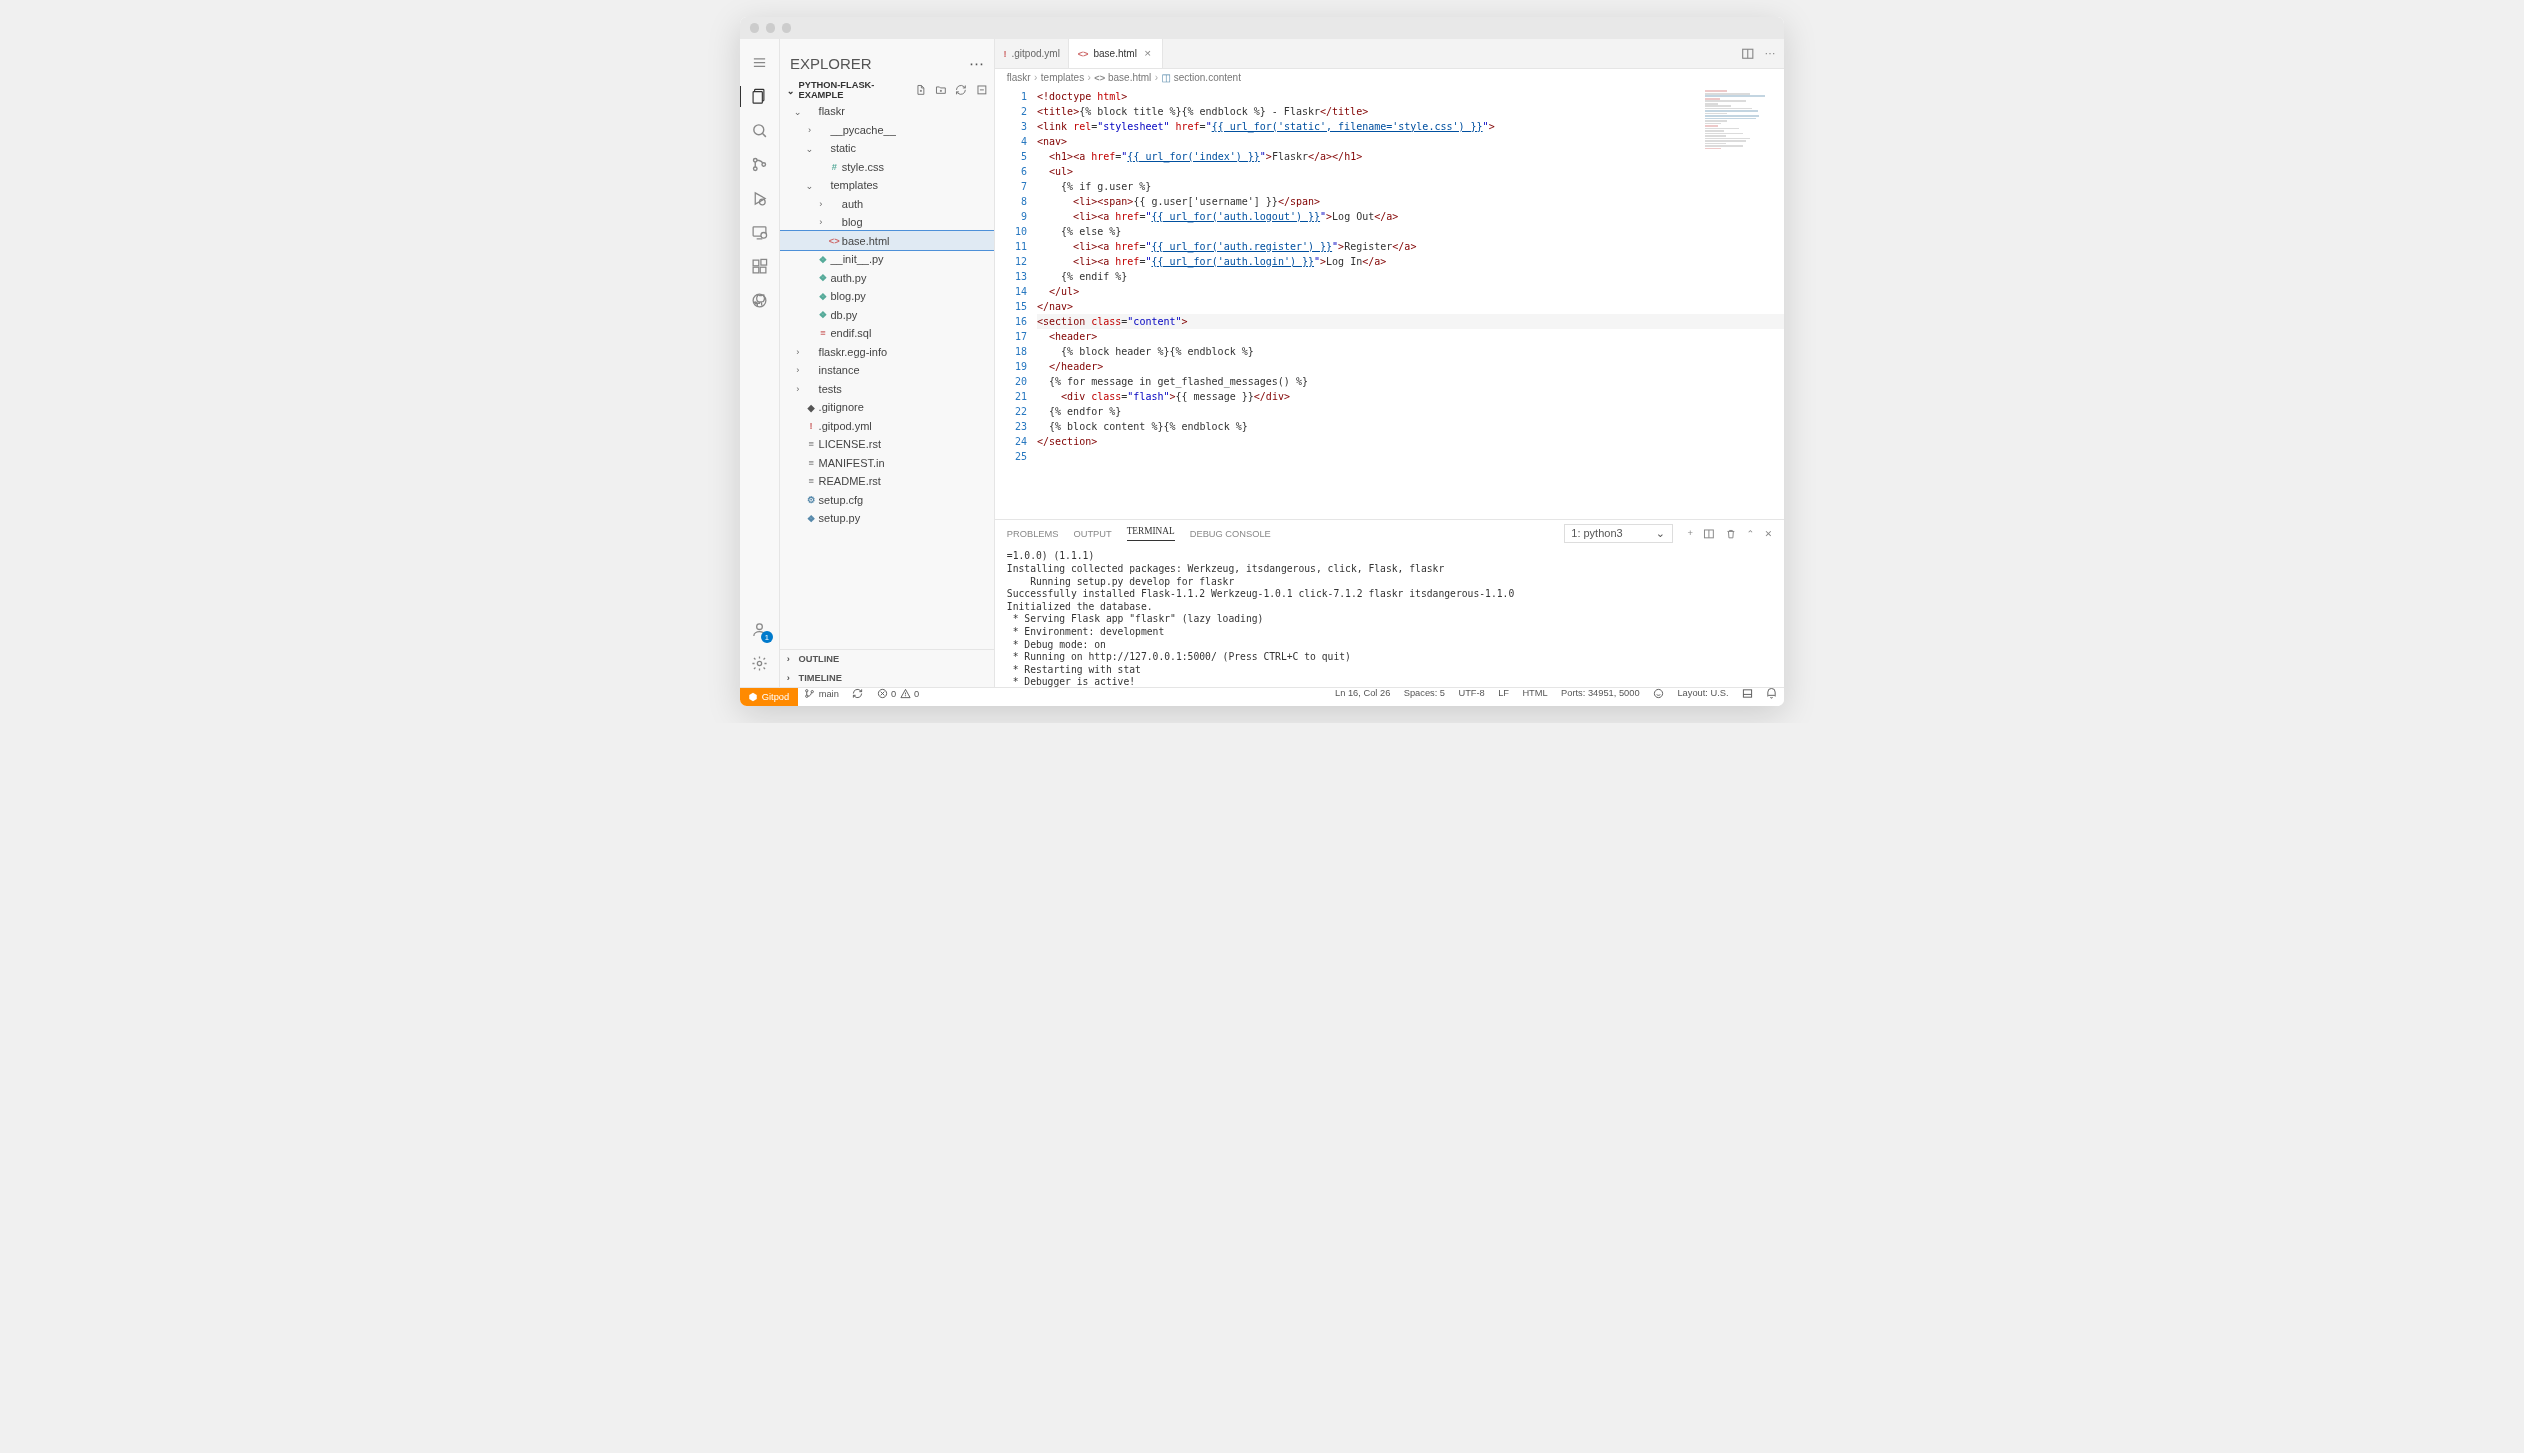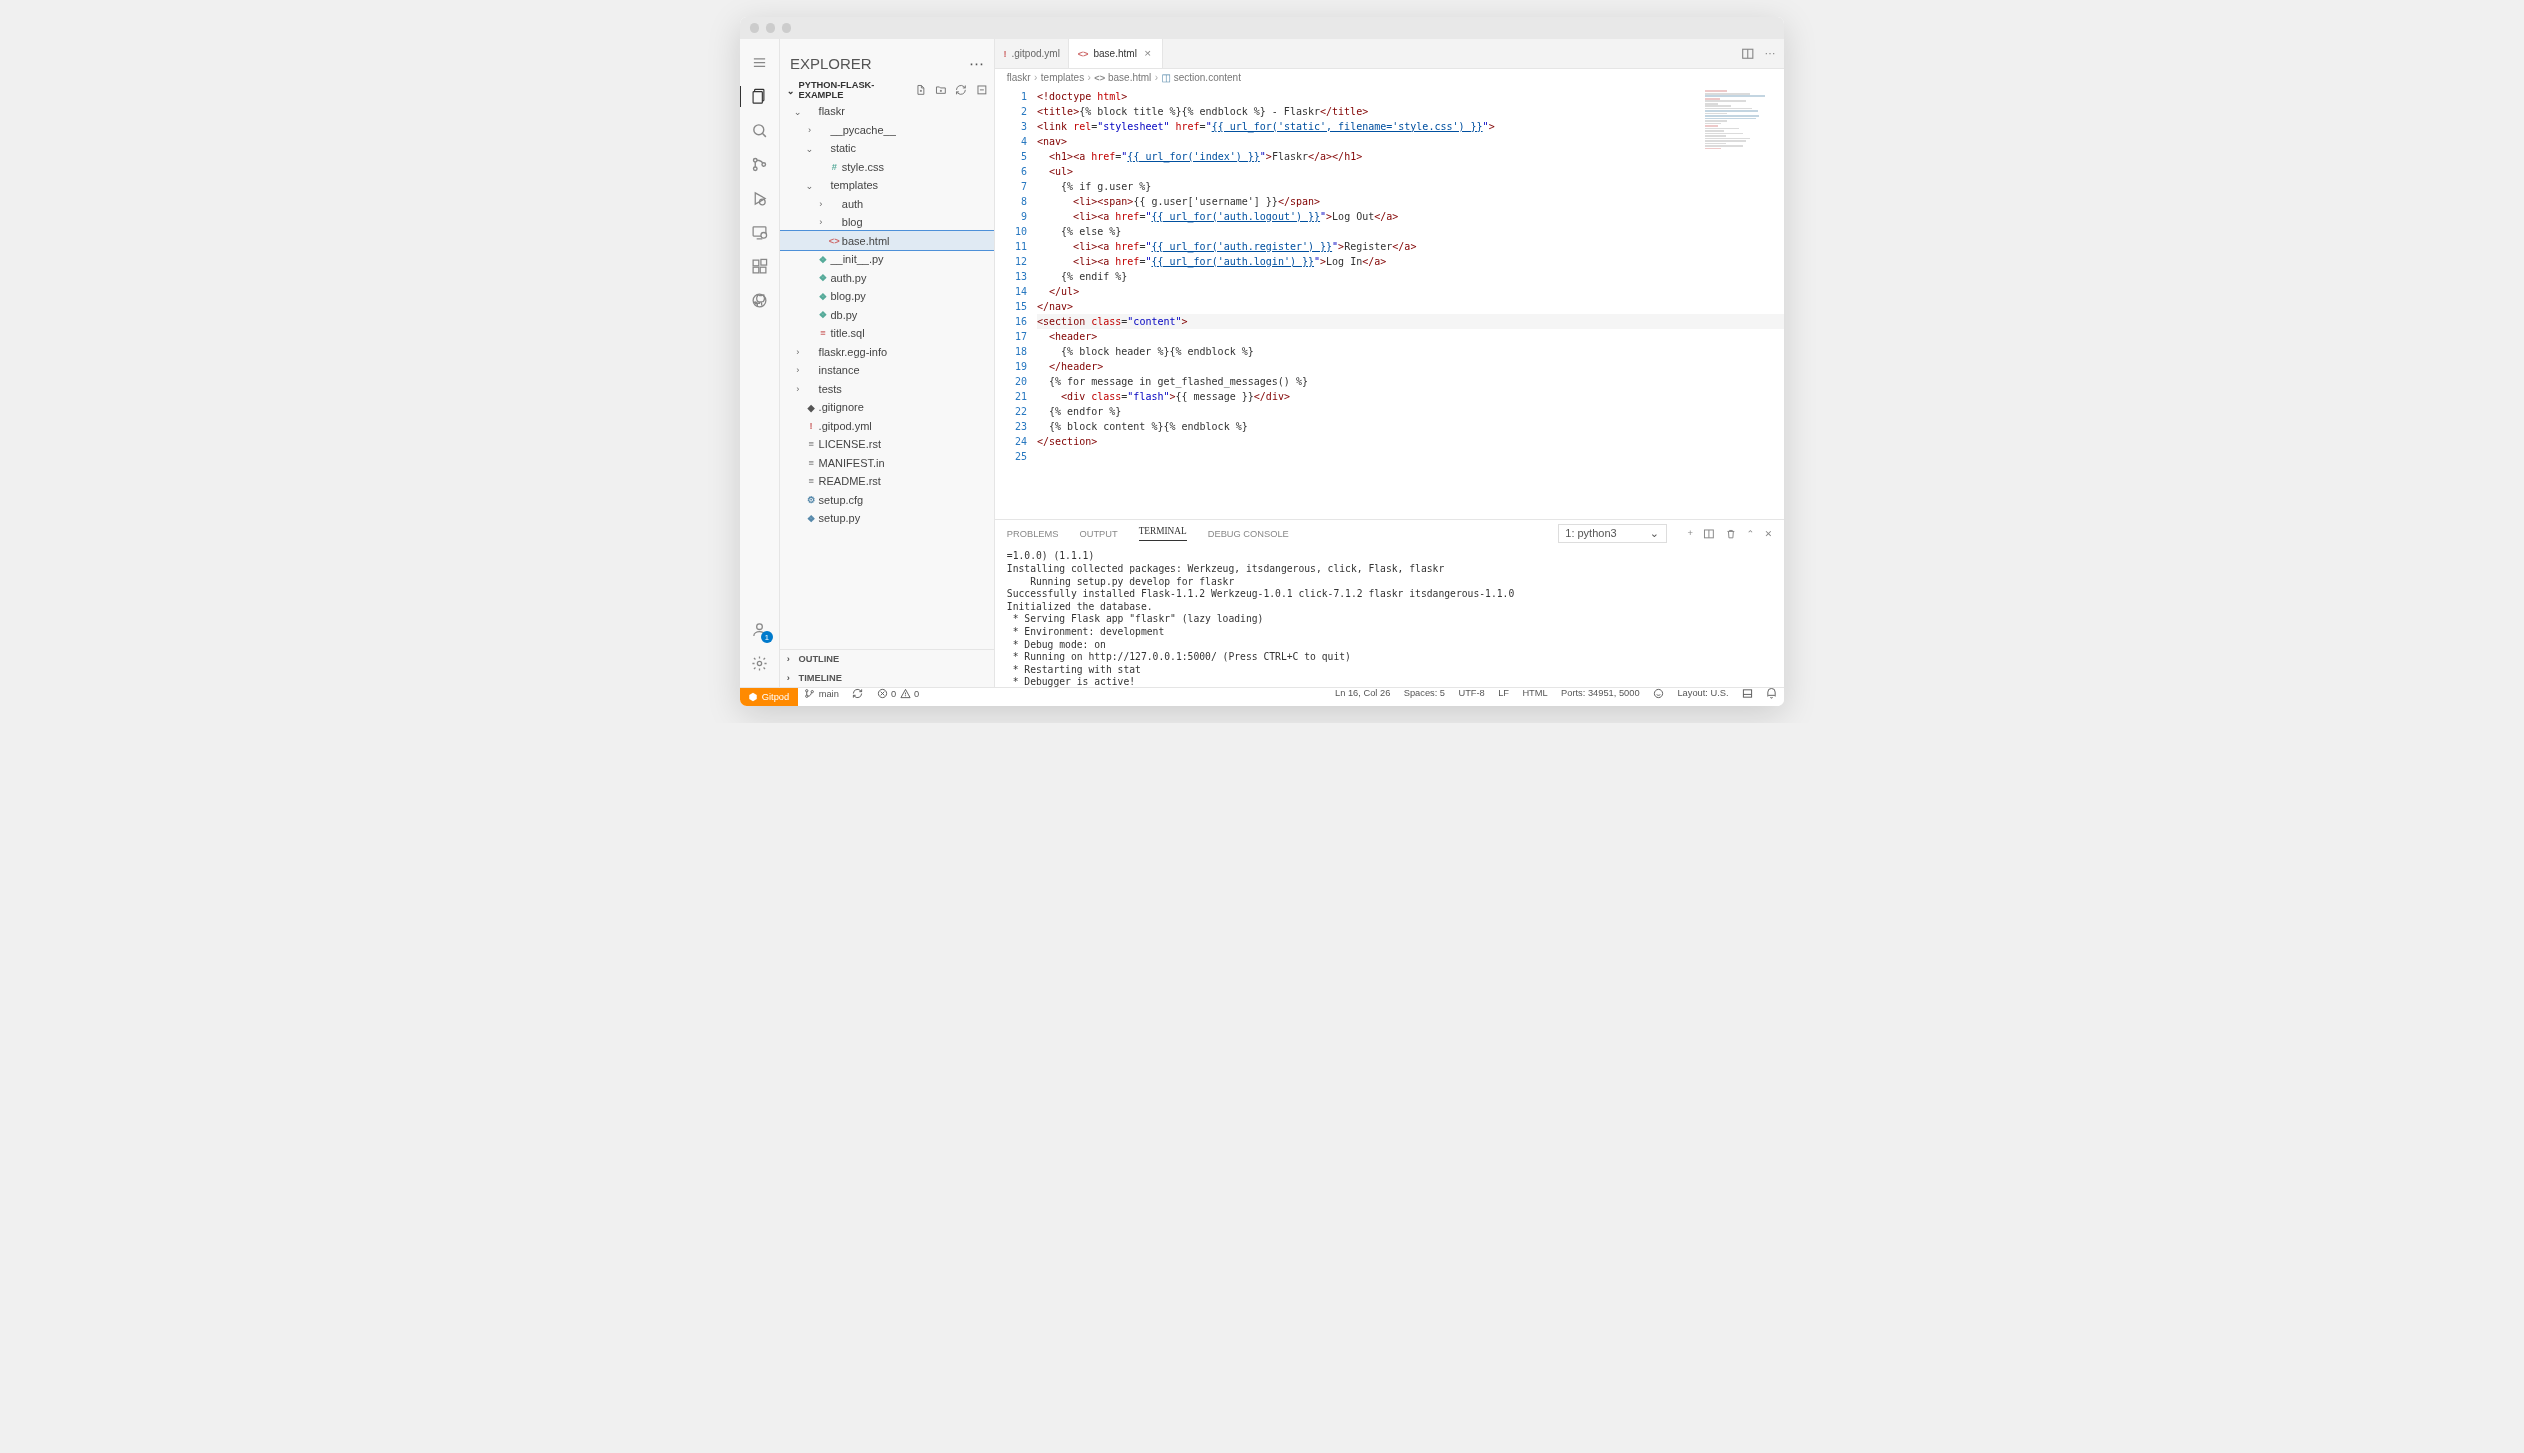--- a/index.html
+++ b/index.html
@@ -117,21 +117,21 @@
 .p-red { color: #c00000; }
 .p-blue { color: #0000c0; }
 .p-link { color: #0050a0; text-decoration: underline; }
 .p-text { color: #333; }
 .panel {
   height: 168px; border-top: 0.8px solid #e5e5e5;
   display: flex; flex-direction: column; background: #fff;
 }
 .panel-tabs {
   height: 27px; display: flex; align-items: center;
-  padding: 0 11.8px; gap: 21px; font-size: 9.3px; color: #888;
+  padding: 0 11.8px; gap: 15px; font-size: 9.3px; color: #888;
 }
 .panel-tab { cursor: pointer; }
 .panel-tab.active { color: #333; border-bottom: 0.8px solid #333; padding-bottom: 3.4px; font-family: Liberation Serif, serif; }
 .panel-spacer { flex: 1; }
 .panel-select { border: 0.8px solid #ddd; padding: 1.7px 6.7px; font-size: 11px; color: #555; min-width: 109px; display: flex; justify-content: space-between; }
 .panel-actions { display: flex; gap: 10px; color: #888; }
 .terminal-content {
   flex: 1; padding: 3.4px 11.8px; font-family: Menlo, Consolas, monospace;
   font-size: 9.7px; line-height: 12.6px; color: #333; overflow: hidden; white-space: pre;
 }
@@ -334,21 +334,21 @@
             <span class="tree-icon">
               <span style="color:#5a9;font-weight:600;font-size:9.3px">❖</span>
             </span>
             <span>db.py</span>
           </div>
           <div class="tree-row" style="padding-left: 23.6px;">
             <span class="tree-chev"></span>
             <span class="tree-icon">
               <span style="color:#c66;font-weight:600;font-size:9.3px">≡</span>
             </span>
-            <span>title.sql</span>
+            <span>endif.sql</span>
           </div>
           <div class="tree-row" style="padding-left: 11.8px;">
             <span class="tree-chev">›</span>
             <span class="tree-icon"></span>
             <span>flaskr.egg-info</span>
           </div>
           <div class="tree-row" style="padding-left: 11.8px;">
             <span class="tree-chev">›</span>
             <span class="tree-icon"></span>
             <span>instance</span>

